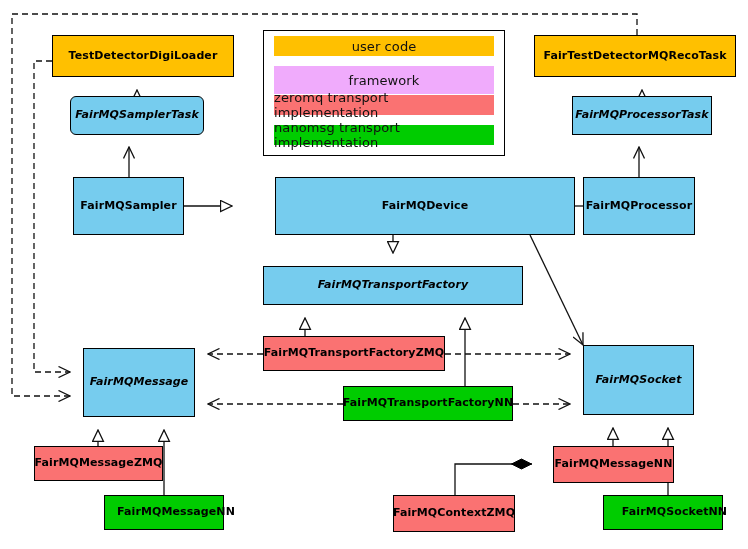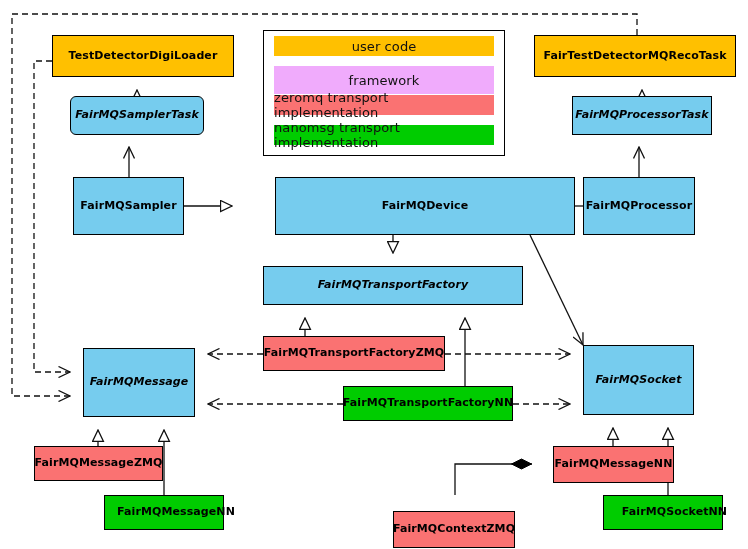--- a/index.html
+++ b/index.html
@@ -192,21 +192,21 @@
   </div>
 
   <div class="node" style="left:104px; top:495px; width:120px; height:35px; background:#00CC00;padding-left:28px;">
     <span>FairMQMessageNN</span>
   </div>
 
   <div class="node" style="left:553px; top:446px; width:121px; height:37px; background:#FA7272;">
     <span>FairMQMessageNN</span>
   </div>
 
-  <div class="node" style="left:393px; top:495px; width:122px; height:37px; background:#FA7272;margin-top:16px;">
+  <div class="node" style="left:393px; top:495px; width:122px; height:37px; background:#FA7272;">
     <span>FairMQContextZMQ</span>
   </div>
 
   <div class="node" style="left:603px; top:495px; width:120px; height:35px; background:#00CC00;padding-left:27px;">
     <span>FairMQSocketNN</span>
   </div>
 
 </div>
 
 </body></html>

